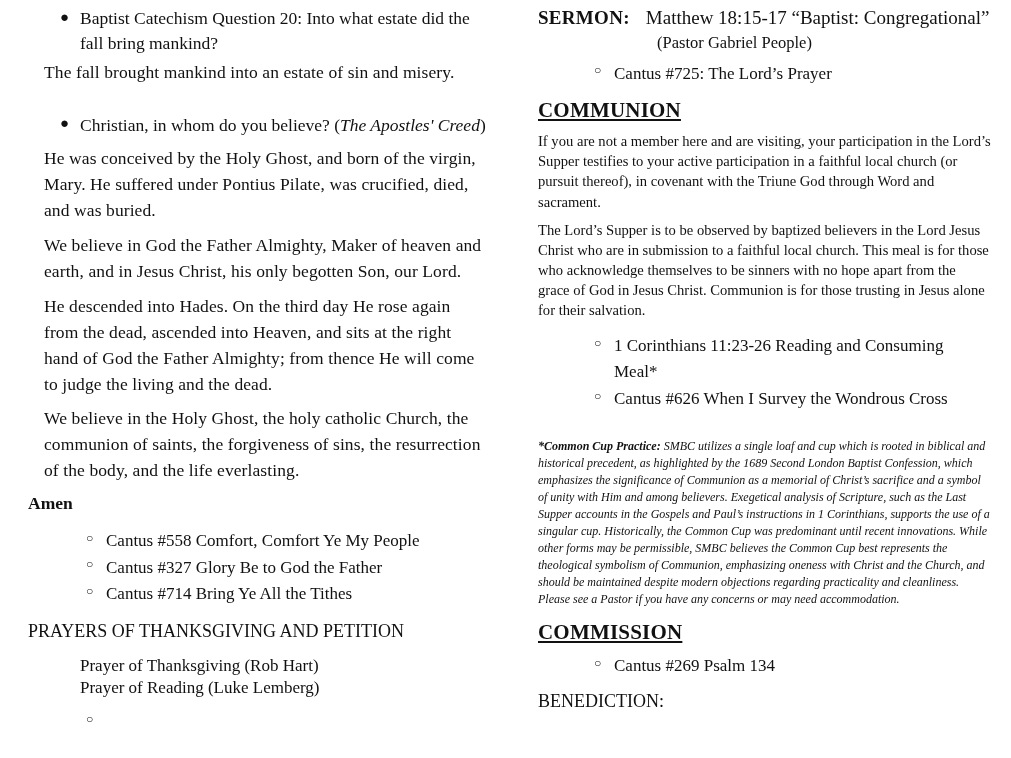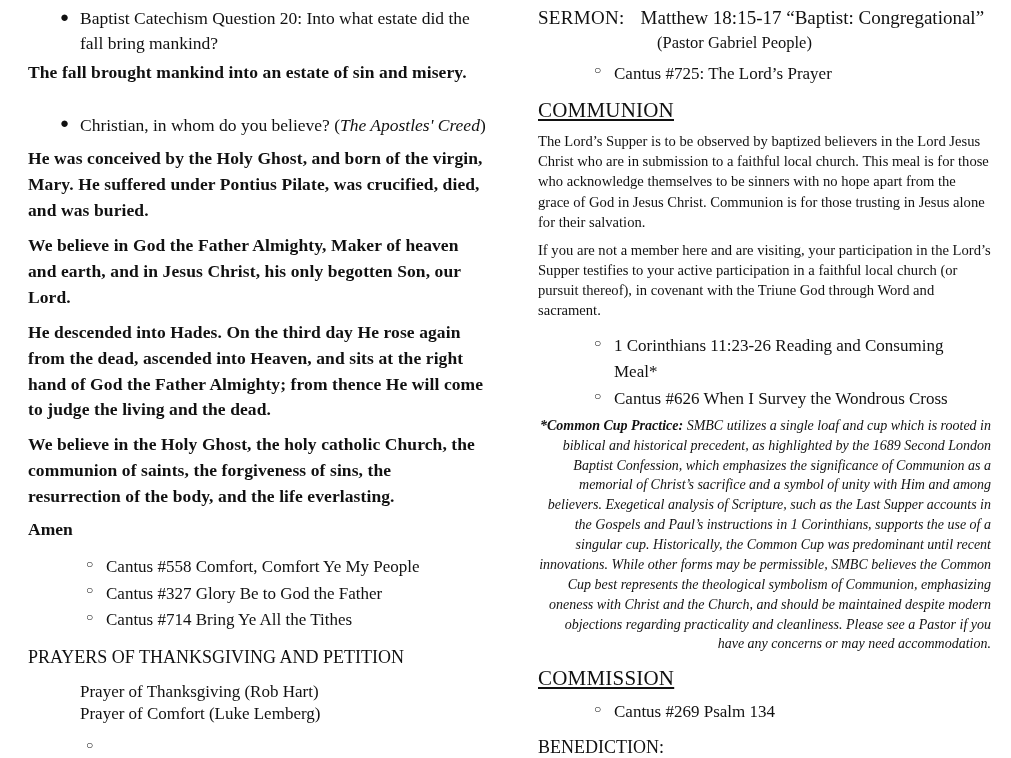--- a/index.html
+++ b/index.html
@@ -56,24 +56,24 @@
     margin: 0 0 1px 0;
   }
   .circle-item .ring {
     position: absolute;
     left: 58px;
     top: 0.06em;
     font-size: 12px;
     line-height: 1.5;
   }
   .bold-para {
-    font-weight: bold;
+    font-weight: normal;
     font-size: 17.5px;
     line-height: 1.48;
-    margin: 0 0 9px 0;
+    margin: 0 0 9px 16px;
     letter-spacing: 0.1px;
   }
   .plain-head {
     font-size: 18px;
     line-height: 1.4;
     margin: 12px 0 6px 0;
   }
   .amen {
     font-weight: bold;
     font-size: 17.5px;
@@ -90,47 +90,46 @@
   .spacer-md { height: 18px; }
   .spacer-xs { height: 5px; }
 
   
   .sermon-row {
     font-size: 19px;
     line-height: 1.3;
     margin: 0 0 2px 0;
     white-space: nowrap;
   }
-  .sermon-row .label { letter-spacing: 0.3px; }
+  .sermon-row .label { letter-spacing: 0.3px; font-weight: bold; }
   .sermon-row .ref { margin-left: 16px; }
   .sermon-sub {
     font-size: 16.5px;
     text-align: center;
     margin: 0 0 8px 0;
     padding-right: 60px;
   }
   .section-head {
     font-size: 21px;
-    font-weight: normal;
+    font-weight: bold;
     text-decoration: underline;
     margin: 12px 0 8px 0;
     letter-spacing: 0.2px;
   }
   .body-para {
     font-size: 14.6px;
     line-height: 1.38;
     margin: 0 0 8px 0;
     text-align: left;
   }
   .note-para {
-    font-size: 14px;
+    font-size: 12px;
     font-style: italic;
     line-height: 1.42;
-    margin: 4px 0 0 0;
-    text-align: right;
+    margin: 26px 0 0 0;
   }
   .note-para .lead {
     font-weight: bold;
     font-style: italic;
   }
   .benediction {
     font-size: 18px;
     margin: 12px 0 20px 0;
   }
   .right-circle {
@@ -190,21 +189,21 @@
     <div class="circle-item">
       <span class="ring">○</span>
       <span>Cantus #714 Bring Ye All the Tithes</span>
     </div>
 
     <div class="plain-head">PRAYERS OF THANKSGIVING AND PETITION</div>
 
     <div class="spacer-xs"></div>
 
     <div class="indent-line">Prayer of Thanksgiving (Rob Hart)</div>
-    <div class="indent-line">Prayer of Comfort (Luke Lemberg)</div>
+    <div class="indent-line">Prayer of Reading (Luke Lemberg)</div>
 
     <div class="spacer-sm"></div>
 
     <div class="circle-item">
       <span class="ring">○</span>
     </div>
 
   </div>
 
   <div class="col col-right">
@@ -214,22 +213,22 @@
     </div>
     <div class="sermon-sub">(Pastor Gabriel People)</div>
 
     <div class="right-circle">
       <span class="ring">○</span>
       <span>Cantus #725: The Lord’s Prayer</span>
     </div>
 
     <div class="section-head">COMMUNION</div>
 
+    <div class="body-para">If you are not a member here and are visiting, your participation in the Lord’s Supper testifies to your active participation in a faithful local church (or pursuit thereof), in covenant with the Triune God through Word and sacrament.</div>
     <div class="body-para">The Lord’s Supper is to be observed by baptized believers in the Lord Jesus Christ who are in submission to a faithful local church. This meal is for those who acknowledge themselves to be sinners with no hope apart from the grace of God in Jesus Christ. Communion is for those trusting in Jesus alone for their salvation.</div>
-    <div class="body-para">If you are not a member here and are visiting, your participation in the Lord’s Supper testifies to your active participation in a faithful local church (or pursuit thereof), in covenant with the Triune God through Word and sacrament.</div>
 
     <div class="spacer-xs"></div>
 
     <div class="right-circle">
       <span class="ring">○</span>
       <span>1 Corinthians 11:23-26 Reading and Consuming Meal*</span>
     </div>
     <div class="right-circle">
       <span class="ring">○</span>
       <span>Cantus #626 When I Survey the Wondrous Cross</span>

